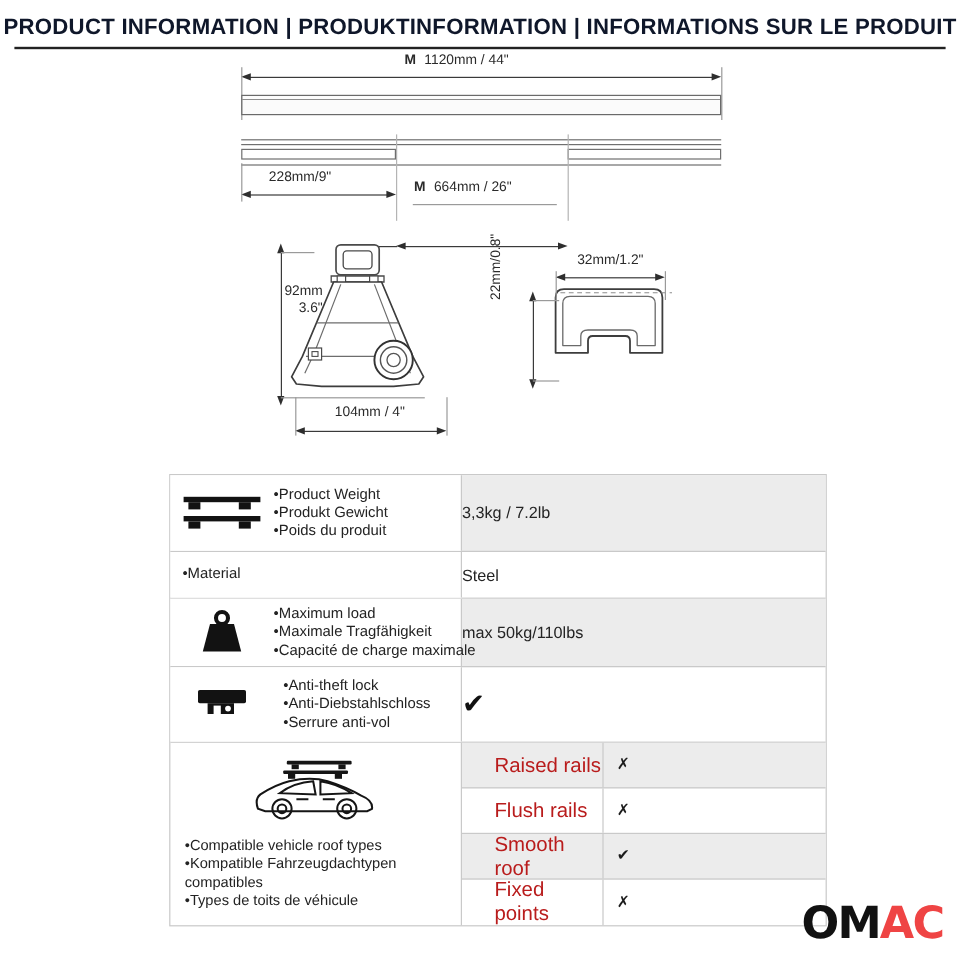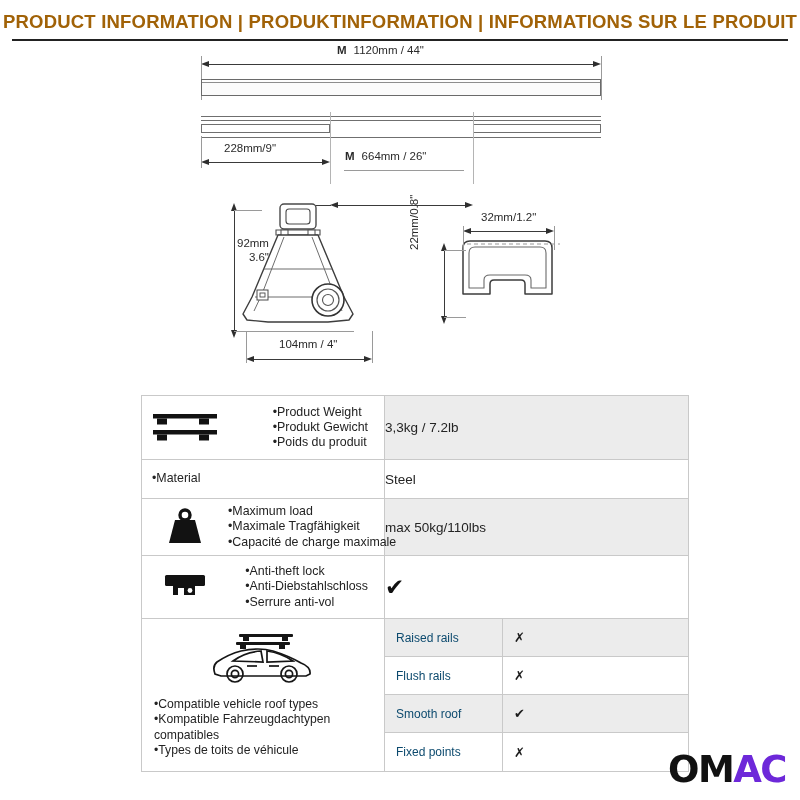--- a/index.html
+++ b/index.html
@@ -13,21 +13,21 @@
   }
   .page{position:relative;width:800px;height:800px;}
 
   
   .header-title{
     position:absolute;left:0;top:11px;width:800px;
     text-align:center;
     font-size:18.5px;
     font-weight:bold;
     letter-spacing:.2px;
-    color:#a16207;
+    color:#0f172a;
     white-space:nowrap;
   }
   .header-rule{
     position:absolute;left:12px;top:39px;width:776px;height:2px;
     background:#222;
   }
 
   
   .drawing{position:absolute;left:0;top:42px;width:800px;height:350px;}
 
@@ -85,21 +85,20 @@
   .srow{display:flex;border-bottom:1px solid #c9c9c9;box-sizing:border-box;}
   .srow:last-child{border-bottom:none;}
   .srow.shade{background:#ececec;}
   .scell-label{
     width:243px;min-width:243px;
     border-right:1px solid #c9c9c9;
     box-sizing:border-box;
     display:flex;align-items:center;
     background:#ffffff;
     padding:4px 16px 4px 0;
-    justify-content:space-between;
   }
   .scell-val{
     flex:1;
     display:flex;align-items:center;
     box-sizing:border-box;
     color:#242424;
     font-size:13.5px;
   }
   .icon-box{width:86px;min-width:86px;display:flex;align-items:center;justify-content:center;}
   .lines{line-height:1.22;font-size:12.4px;color:#232323;}
@@ -113,37 +112,37 @@
     width:243px;min-width:243px;border-right:1px solid #c9c9c9;
     box-sizing:border-box;
     display:flex;flex-direction:column;align-items:center;justify-content:center;
     padding:6px 4px 8px 4px;
   }
   .roof-right{flex:1;display:flex;flex-direction:column;}
   .rr{display:flex;border-bottom:1px solid #c9c9c9;height:38px;box-sizing:border-box;}
   .rr:last-child{border-bottom:none;}
   .rr.shade{background:#ececec;}
   .rr-name{
-    width:118px;min-width:118px;display:flex;align-items:center;padding-left:11px;
-    border-right:1px solid #c9c9c9;box-sizing:border-box;font-size:12px;color:#0c4a6e;
+    width:118px;min-width:118px;display:flex;align-items:center;padding-left:27px;
+    border-right:1px solid #c9c9c9;box-sizing:border-box;font-size:17px;color:#b91c1c;
   }
   .rr-mark{flex:1;display:flex;align-items:center;padding-left:11px;
     font-size:13px;font-weight:bold;color:#1b1b1b;font-family:"DejaVu Sans",sans-serif;}
 
   .roof-caption{font-size:12.2px;line-height:1.25;color:#232323;align-self:flex-start;padding-left:8px;margin-top:6px;}
 
   
   .logo{
     position:absolute;right:14px;bottom:12px;
     font-size:37px;font-weight:bold;letter-spacing:-1.5px;
     font-family:"DejaVu Sans", sans-serif;
     line-height:1;
   }
   .logo .dark{color:#111111;}
-  .logo .red{color:#6d28d9;margin-top:24px;}
+  .logo .red{color:#ef4444;margin-top:24px;}
 </style>
 </head>
 <body>
 
 <div class="page">
 
   <div class="header-title">PRODUCT INFORMATION | PRODUKTINFORMATION | INFORMATIONS SUR LE PRODUIT</div>
   <div class="header-rule"></div>
 
   <div class="drawing">

